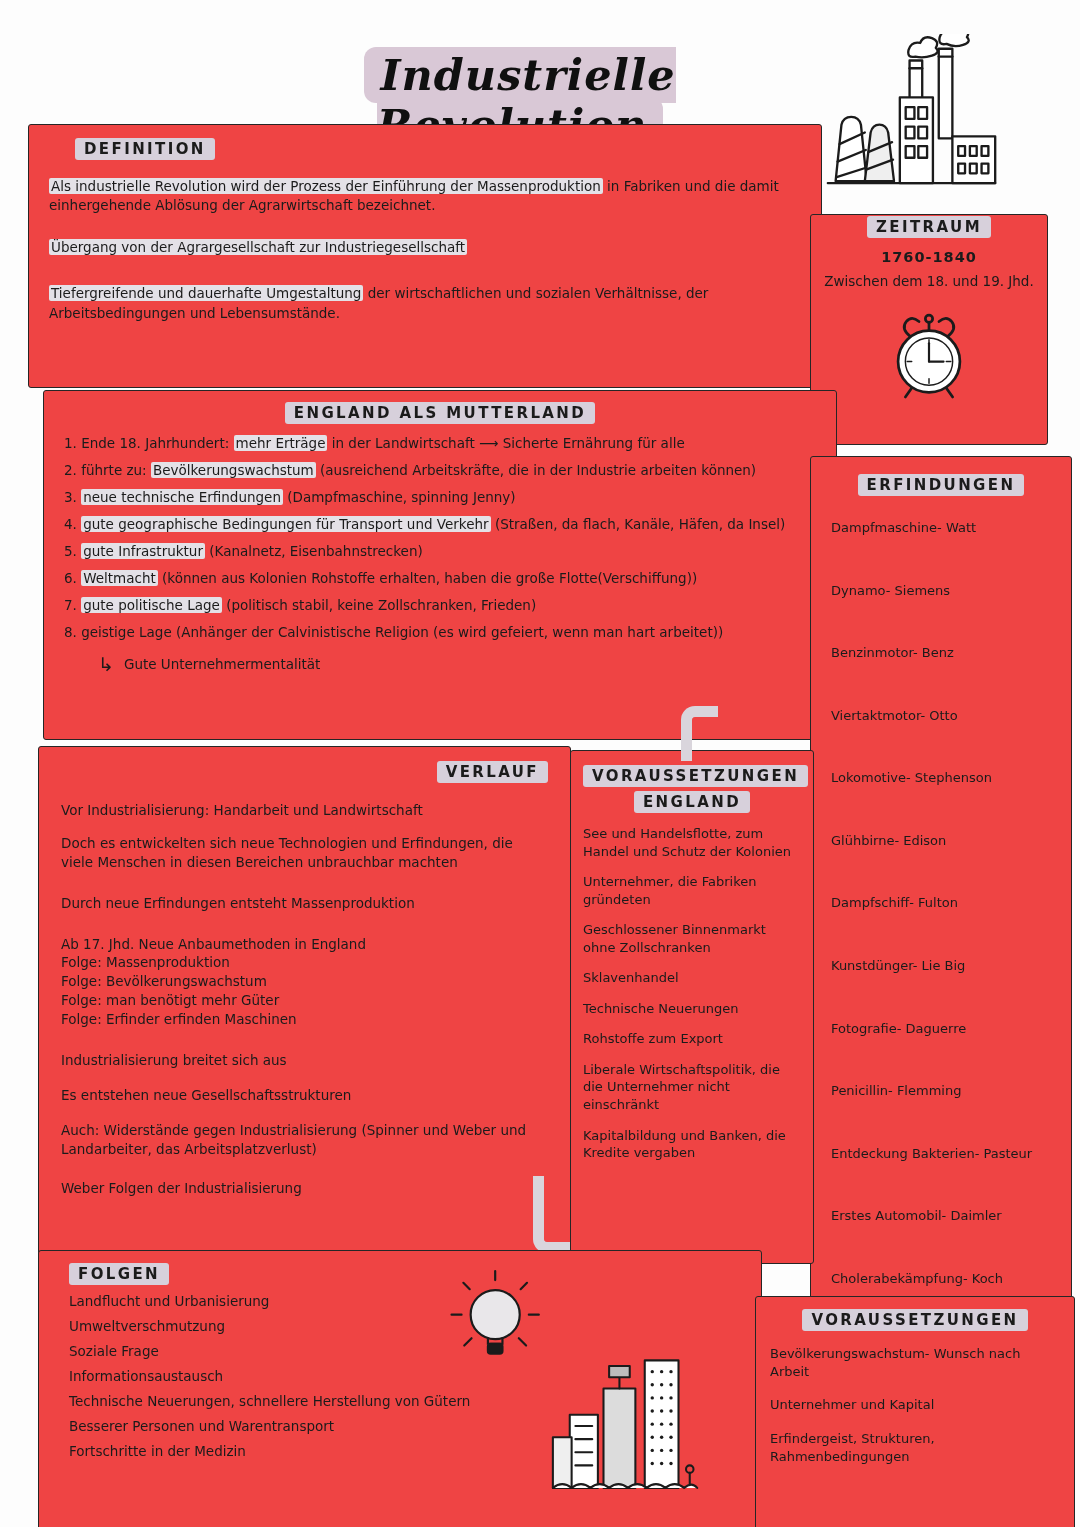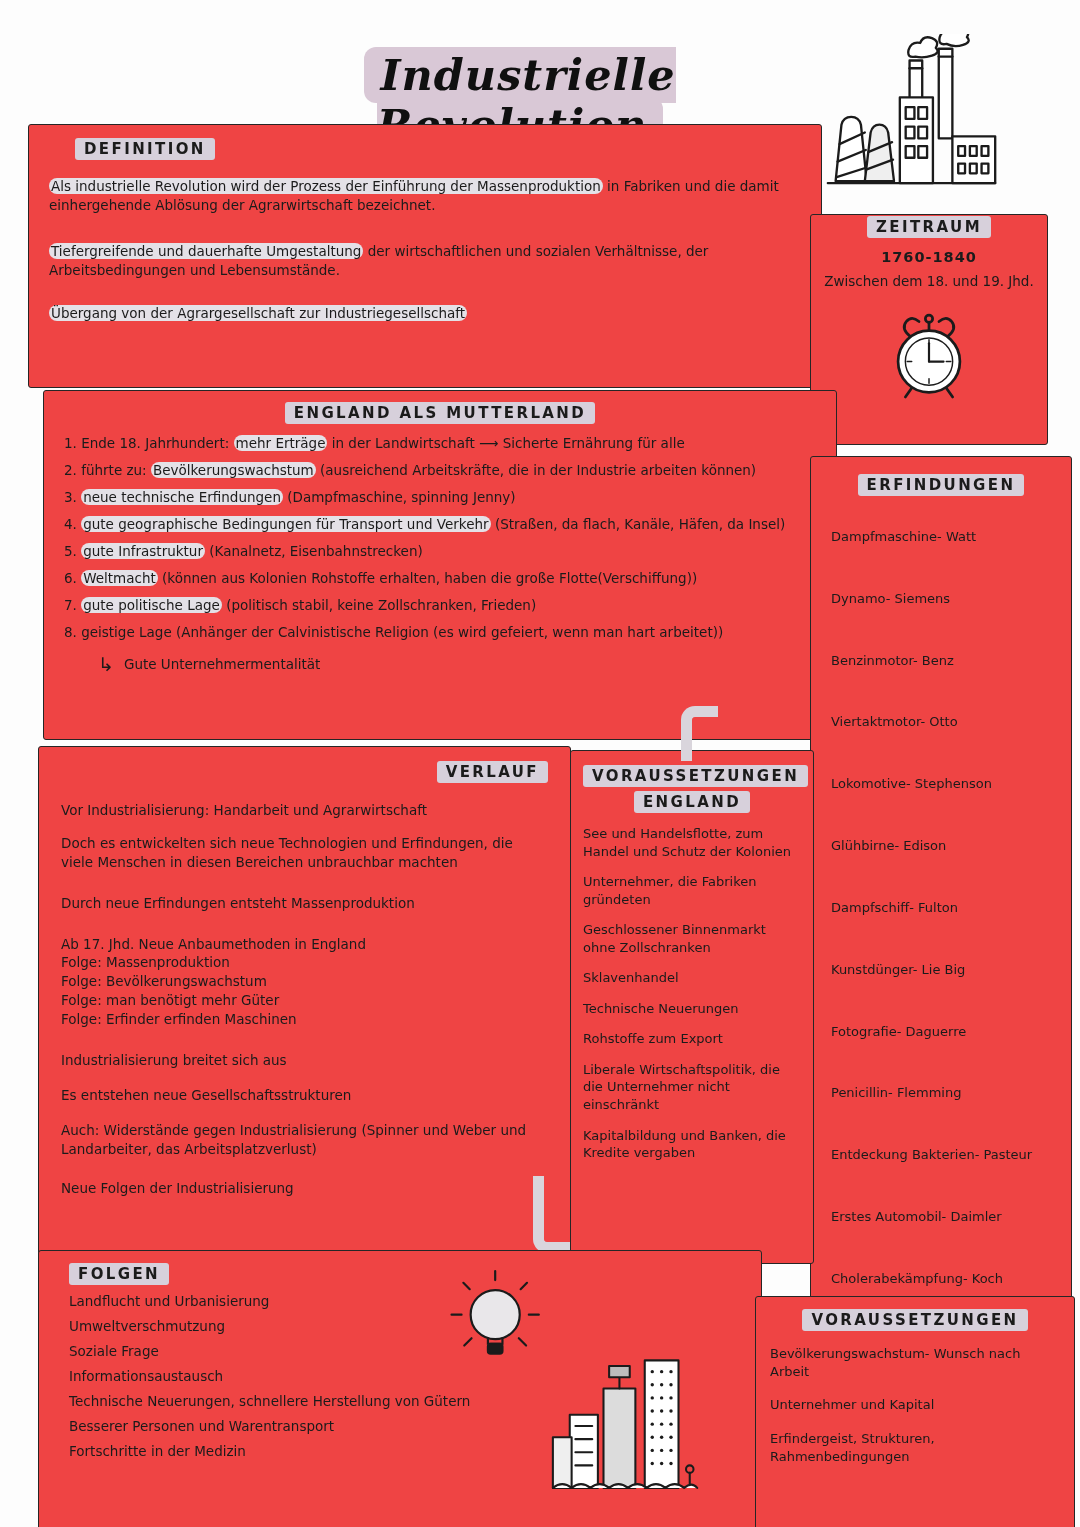--- a/index.html
+++ b/index.html
@@ -1,21 +1,21 @@
 <!DOCTYPE html>
 <html><head>
 <meta charset="utf-8">
 <style>
   html,body{margin:0;padding:0;background:#ffffff;}
   .page{position:relative;width:1080px;height:1527px;background:#fdfdfd;overflow:hidden;
         font-family:"DejaVu Sans","Liberation Sans",sans-serif;color:#1b1b1b;}
   .box{position:absolute;border:1.7px solid #262626;border-radius:3px;background:#ef4444;}
   .hdr{font-weight:700;font-size:15px;letter-spacing:2.4px;}
   .hdr span{background:#d7d0db;padding:2px 9px;border-radius:3px;}
-  .hl{background:#e4e1e7;border-radius:8px;padding:0 2px;
+  .hl{background:#e4e1e7;border-radius:2px;padding:0 2px;
       box-decoration-break:clone;-webkit-box-decoration-break:clone;}
   .title{position:absolute;left:230px;top:50px;width:580px;text-align:center;
          font-family:"DejaVu Serif","Liberation Serif",serif;font-style:italic;font-weight:bold;
          font-size:43px;letter-spacing:1px;color:#101010;}
   .title span{background:#d9c8d6;border-radius:12px;padding:3px 16px;}
   .body-text{font-size:13.5px;line-height:1.42;}
   
   .def{left:28px;top:124px;width:752px;height:232px;padding:15px 20px;}
   .def .hdr{margin-left:26px;}
   .def p{margin:0;}
@@ -31,21 +31,21 @@
   .england{left:43px;top:390px;width:752px;height:322px;padding:13px 20px;}
   .england .hdr{text-align:center;margin-bottom:13px;}
   .eitem{font-size:13.5px;line-height:1.3;margin-bottom:9.5px;}
   .arrow-note{font-size:13.5px;margin-left:34px;margin-top:2px;}
   .branch{font-size:19px;margin-right:10px;position:relative;top:2px;}
   
   .erfindungen{left:810px;top:456px;width:232px;height:818px;padding:19px 14px 22px 14px;
                display:flex;flex-direction:column;}
   .erfindungen .hdr{text-align:center;margin-bottom:8px;}
   .elist{flex:1;display:flex;flex-direction:column;justify-content:space-between;padding:18px 2px 8px 6px;}
-  .einv{font-size:13px;white-space:nowrap;margin-top:9px;}
+  .einv{font-size:13px;white-space:nowrap;}
   
   .verlauf{left:38px;top:746px;width:487px;height:490px;padding:16px 22px;}
   .verlauf .hdr{text-align:right;margin-bottom:20px;}
   .vp{margin:0;font-size:13.5px;line-height:1.4;}
   .mb14{margin-bottom:14px;} .mb16{margin-bottom:16px;}
   .mb20{margin-bottom:20px;} .mb22{margin-bottom:22px;}
   
   .vor-england{left:570px;top:750px;width:218px;height:486px;padding:13px 12px;}
   .vor-england .hdr{text-align:center;line-height:1.7;margin-bottom:10px;}
   .vep{margin:0 0 13px 0;font-size:13px;line-height:1.35;}
@@ -105,22 +105,22 @@
         <rect x="164" y="114" width="7" height="10"></rect>
       <rect x="140" y="132" width="7" height="10"></rect>
         <rect x="152" y="132" width="7" height="10"></rect>
         <rect x="164" y="132" width="7" height="10"></rect>
     </g>
   </svg>
 
   <section class="box def">
     <div class="hdr"><span>DEFINITION</span></div>
     <p class="body-text p1"><span class="hl">Als industrielle Revolution wird der Prozess der Einführung der Massenproduktion</span><span> in Fabriken und die damit einhergehende Ablösung der Agrarwirtschaft bezeichnet.</span></p>
+    <p class="body-text p3"><span class="hl">Übergang von der Agrargesellschaft zur Industriegesellschaft</span></p>
     <p class="body-text p2"><span class="hl">Tiefergreifende und dauerhafte Umgestaltung</span><span> der wirtschaftlichen und sozialen Verhältnisse, der Arbeitsbedingungen und Lebensumstände.</span></p>
-    <p class="body-text p3"><span class="hl">Übergang von der Agrargesellschaft zur Industriegesellschaft</span></p>
   </section>
 
   <section class="box zeitraum">
     <div class="hdr"><span>ZEITRAUM</span></div>
     <div class="range">1760-1840</div>
     <div class="sub">Zwischen dem 18. und 19. Jhd.</div>
     <svg width="100" height="108" viewBox="0 0 110 118" style="margin:14px auto 0 auto;">
       <g fill="none" stroke="#1b1b1b" stroke-width="3" stroke-linecap="round">
         <line x1="55" y1="30" x2="55" y2="22"></line>
         <circle cx="55" cy="17" r="4"></circle>
@@ -169,34 +169,34 @@
       <div class="einv">Fotografie- Daguerre</div>
       <div class="einv">Penicillin- Flemming</div>
       <div class="einv">Entdeckung Bakterien- Pasteur</div>
       <div class="einv">Erstes Automobil- Daimler</div>
       <div class="einv">Cholerabekämpfung- Koch</div>
     </div>
   </section>
 
   <section class="box verlauf">
     <div class="hdr"><span>VERLAUF</span></div>
-    <p class="vp mb14">Vor Industrialisierung: Handarbeit und Agrarwirtschaft</p>
+    <p class="vp mb14">Vor Industrialisierung: Handarbeit und Landwirtschaft</p>
     <p class="vp mb22">Doch es entwickelten sich neue Technologien und Erfindungen, die viele Menschen in diesen Bereichen unbrauchbar machten</p>
     <p class="vp mb22">Durch neue Erfindungen entsteht Massenproduktion</p>
     <div class="mb22">
       <p class="vp">Ab 17. Jhd. Neue Anbaumethoden in England</p>
       <p class="vp">Folge: Massenproduktion</p>
       <p class="vp">Folge: Bevölkerungswachstum</p>
       <p class="vp">Folge: man benötigt mehr Güter</p>
       <p class="vp">Folge: Erfinder erfinden Maschinen</p>
     </div>
     <p class="vp mb16">Industrialisierung breitet sich aus</p>
     <p class="vp mb16">Es entstehen neue Gesellschaftsstrukturen</p>
     <p class="vp mb20">Auch: Widerstände gegen Industrialisierung (Spinner und Weber und Landarbeiter, das Arbeitsplatzverlust)</p>
-    <p class="vp">Neue Folgen der Industrialisierung</p>
+    <p class="vp">Weber Folgen der Industrialisierung</p>
   </section>
 
   <section class="box vor-england">
     <div class="hdr">
       <div><span>VORAUSSETZUNGEN</span></div>
       <div><span>ENGLAND</span></div>
     </div>
     <p class="vep">See und Handelsflotte, zum Handel und Schutz der Kolonien</p>
     <p class="vep">Unternehmer, die Fabriken gründeten</p>
     <p class="vep">Geschlossener Binnenmarkt ohne Zollschranken</p>

